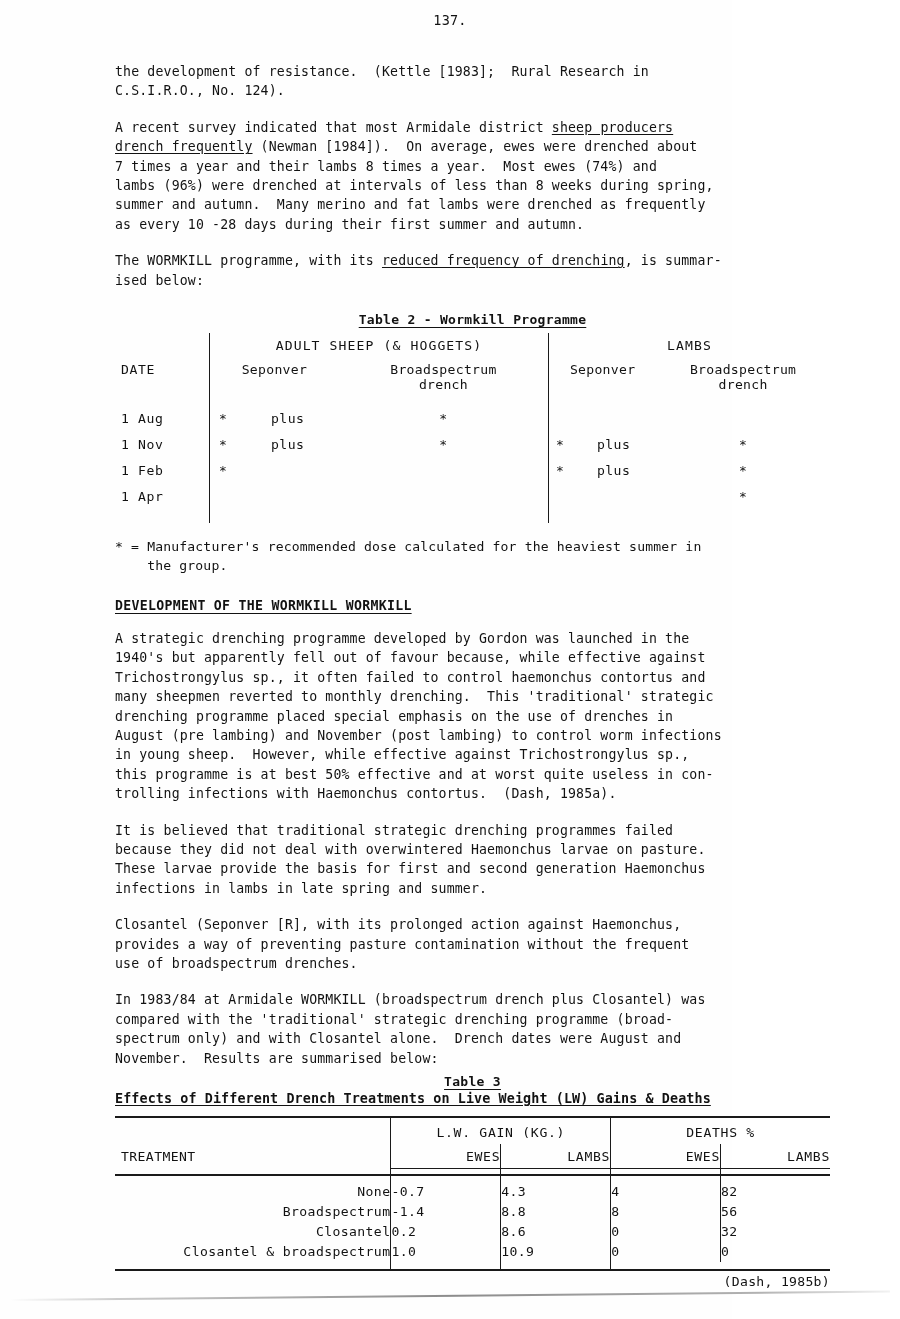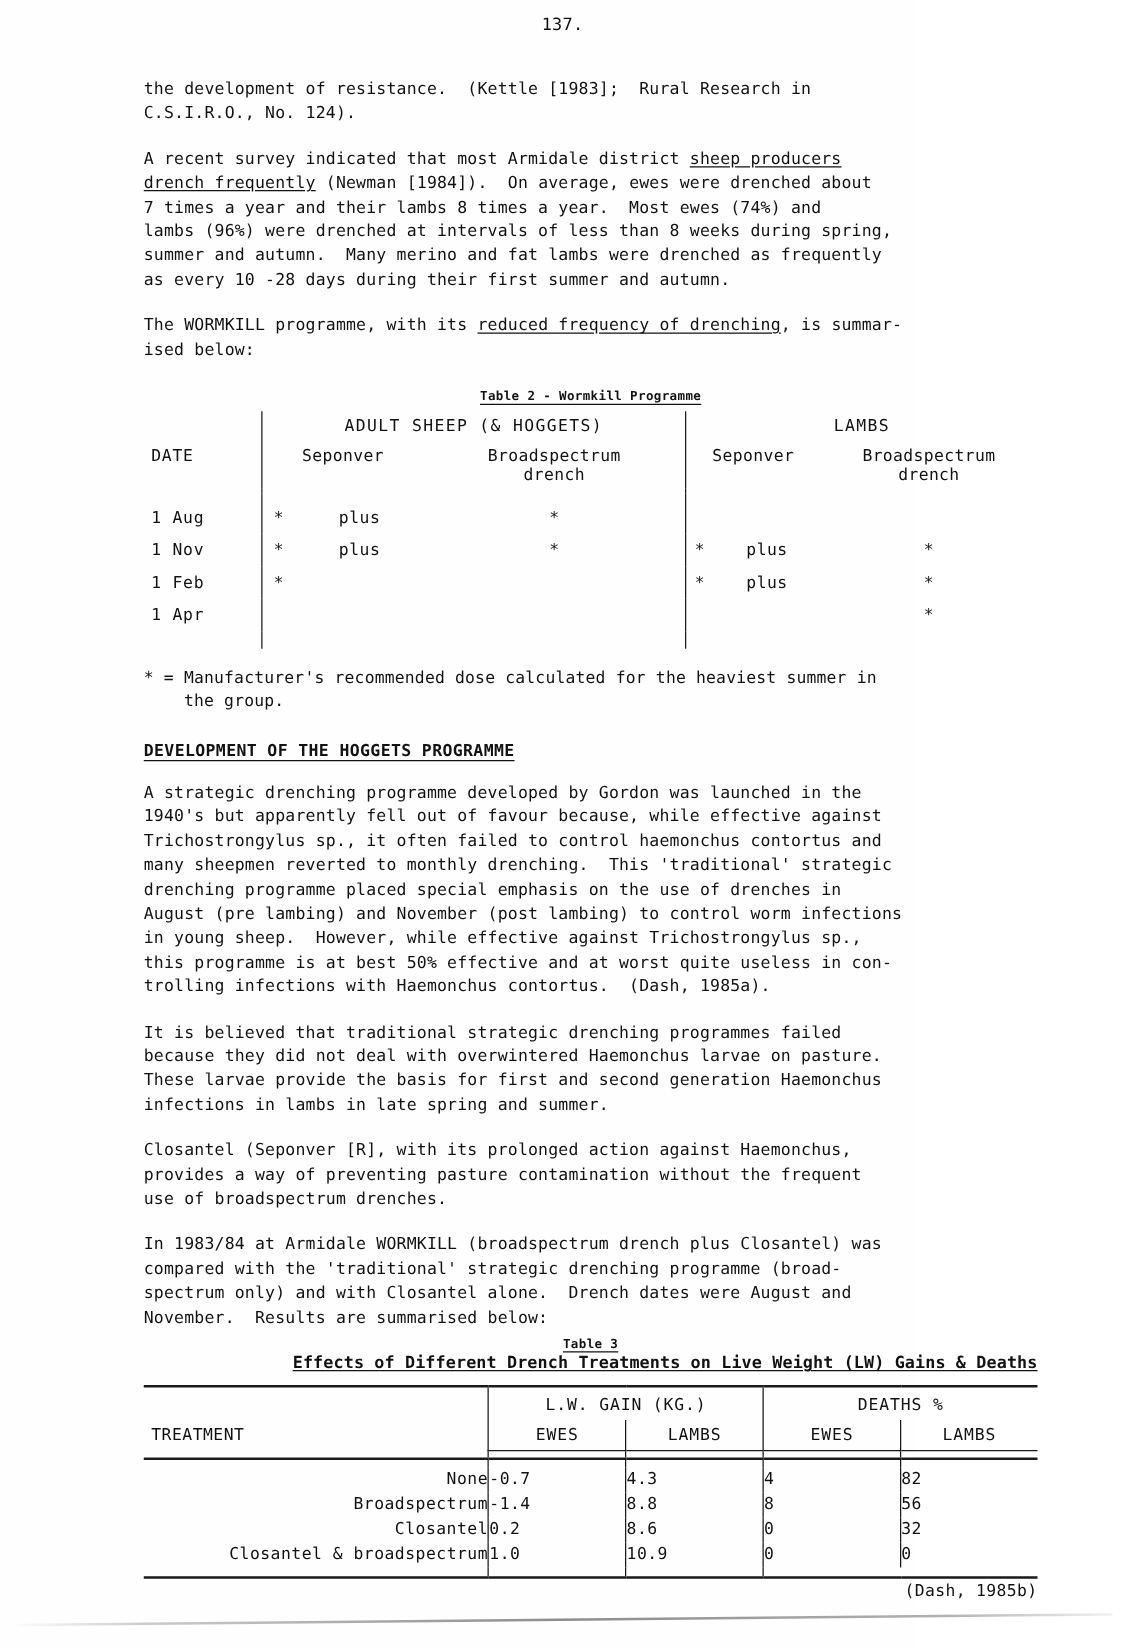--- a/index.html
+++ b/index.html
@@ -47,31 +47,31 @@
     line-height: 19.4px;
     letter-spacing: 0.15px;
     white-space: pre-wrap;
   }
 
   .u { text-decoration: underline; text-underline-offset: 2px; }
 
   .tbl-title {
     text-align: center;
     font-weight: bold;
-    font-size: 10px;
+    font-size: 13px;
     margin: 0 0 6px 0;
     letter-spacing: 0.3px;
   }
   .tbl-title span.u { text-decoration: underline; text-underline-offset: 3px; }
 
   .tbl-title-block {
     margin: 22px 0 10px 0;
   }
   .tbl-title-block .line2 {
-    text-align: right;
+    text-align: left;
     font-weight: bold;
     font-size: 13.4px;
     letter-spacing: 0.1px;
   }
 
   .section-head {
     font-weight: bold;
     font-size: 13.2px;
     letter-spacing: 0.3px;
     margin: 22px 0 16px 0;
@@ -148,21 +148,21 @@
   .t3 .vline { border-left: 1.6px solid #1a1a1a; }
   .t3 .c-treat { width: 272px; }
   .t3 .c-num   { width: 110px; }
 
   .t3 .grp {
     text-align: center;
     padding: 5px 0 4px 0;
     letter-spacing: 0.7px;
   }
   .t3 .sub {
-    text-align: center;
+    text-align: right;
     padding: 5px 0 4px 0;
     letter-spacing: 0.7px;
   }
   .t3 .treatlabel {
     padding: 0 0 5px 6px;
     letter-spacing: 0.4px;
   }
   .t3 .dataRow td {
     text-align: left;
     padding: 2.5px 0 2.5px 0;
@@ -284,21 +284,21 @@
         <td class="rule-bot" style="height:14px"></td>
         <td class="c-vline rule-bot" colspan="3"></td>
         <td class="c-vline rule-bot" colspan="3"></td>
       </tr>
     </tbody>
       </table>
 
     <p class="footnote">* = Manufacturer's recommended dose calculated for the heaviest summer in
     the group.</p>
 
-    <div class="section-head"><span>DEVELOPMENT OF THE HOGGETS PROGRAMME</span></div>
+    <div class="section-head"><span>DEVELOPMENT OF THE WORMKILL WORMKILL</span></div>
 
     <p class="para">A strategic drenching programme developed by Gordon was launched in the
 1940's but apparently fell out of favour because, while effective against
 Trichostrongylus sp., it often failed to control haemonchus contortus and
 many sheepmen reverted to monthly drenching.  This 'traditional' strategic
 drenching programme placed special emphasis on the use of drenches in
 August (pre lambing) and November (post lambing) to control worm infections
 in young sheep.  However, while effective against Trichostrongylus sp.,
 this programme is at best 50% effective and at worst quite useless in con-
 trolling infections with Haemonchus contortus.  (Dash, 1985a).</p>

